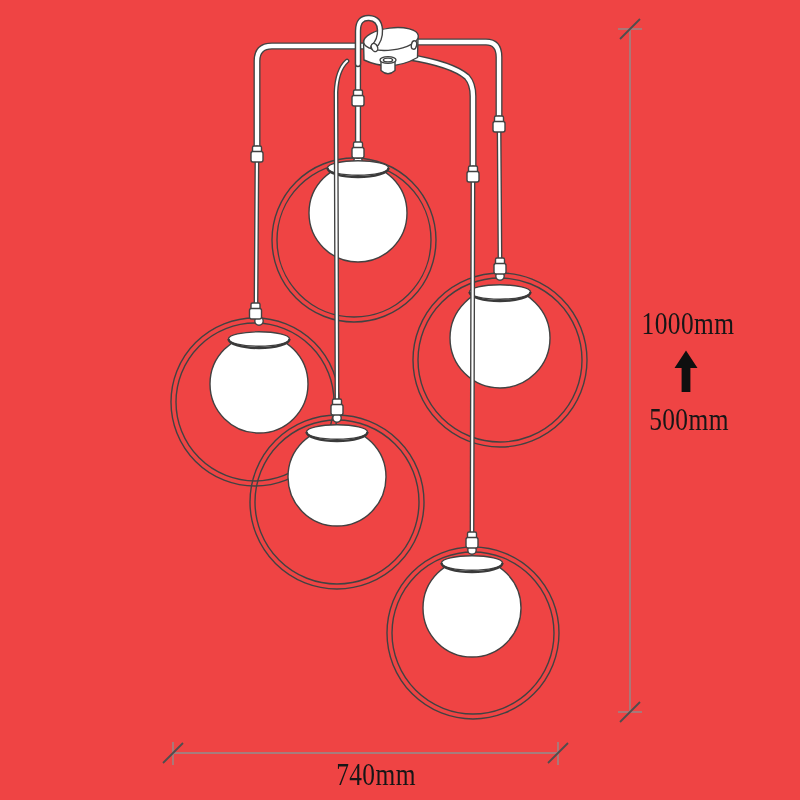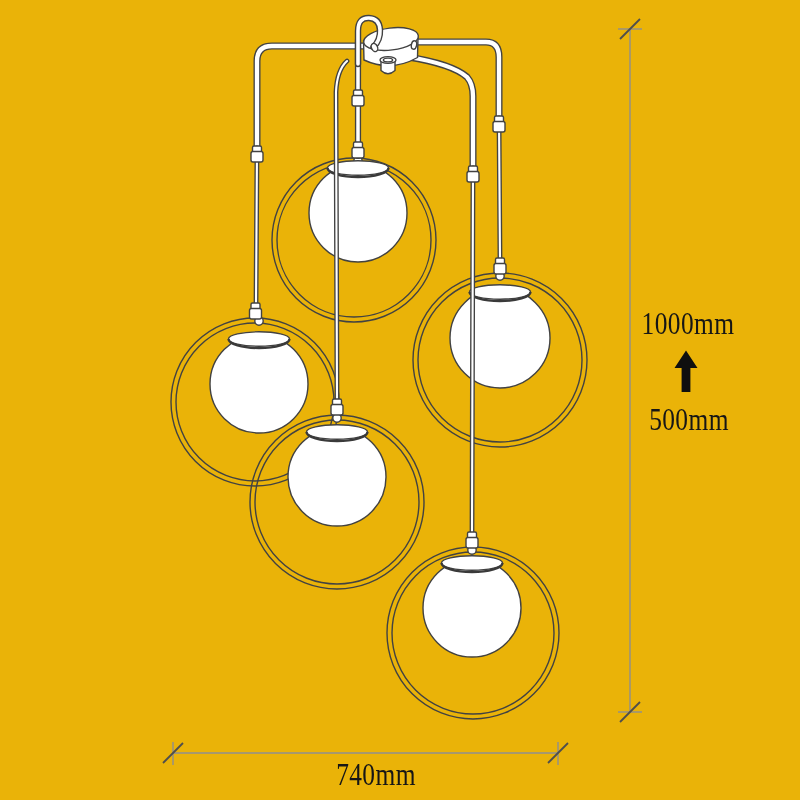--- a/index.html
+++ b/index.html
@@ -1,17 +1,17 @@
 <!DOCTYPE html>
 <html><head>
 <meta charset="utf-8">
 <style>
   html,body{margin:0;padding:0;background:#ffffff;}
   .stage{
-    position:relative;width:800px;height:800px;background:#eab308;
+    position:relative;width:800px;height:800px;background:#ef4444;
     font-family:"Liberation Serif",serif;overflow:hidden;
   }
   .stage svg{position:absolute;left:0;top:0;}
   .fx{stroke:#424242;stroke-width:1.4;fill:none;stroke-linecap:round;}
   .wfill{fill:#ffffff;}
   .rim{stroke:#3a3a3a;stroke-width:2.4;fill:none;}
   .dimline{stroke:#8f8f8f;stroke-width:1.4;fill:none;}
   .tickslash{stroke:#4e4e4e;stroke-width:1.8;fill:none;}
   .dim-label{
     position:absolute;transform:translate(-50%,-50%) scaleX(0.82);

